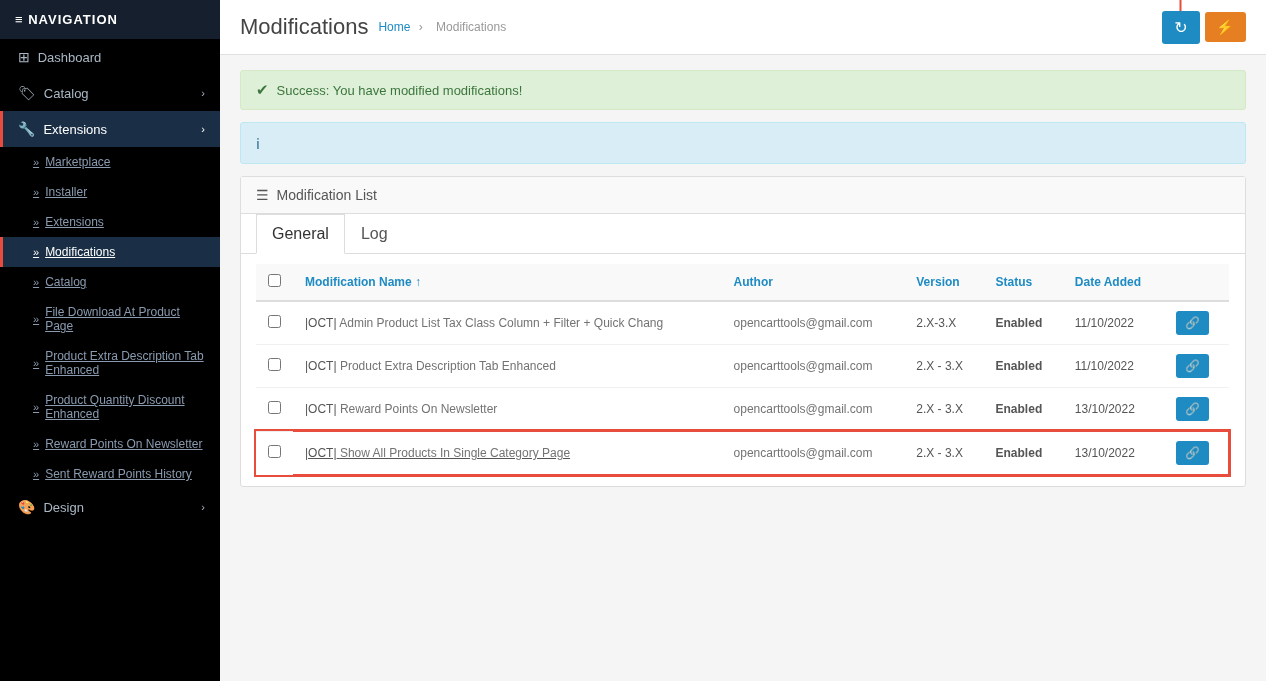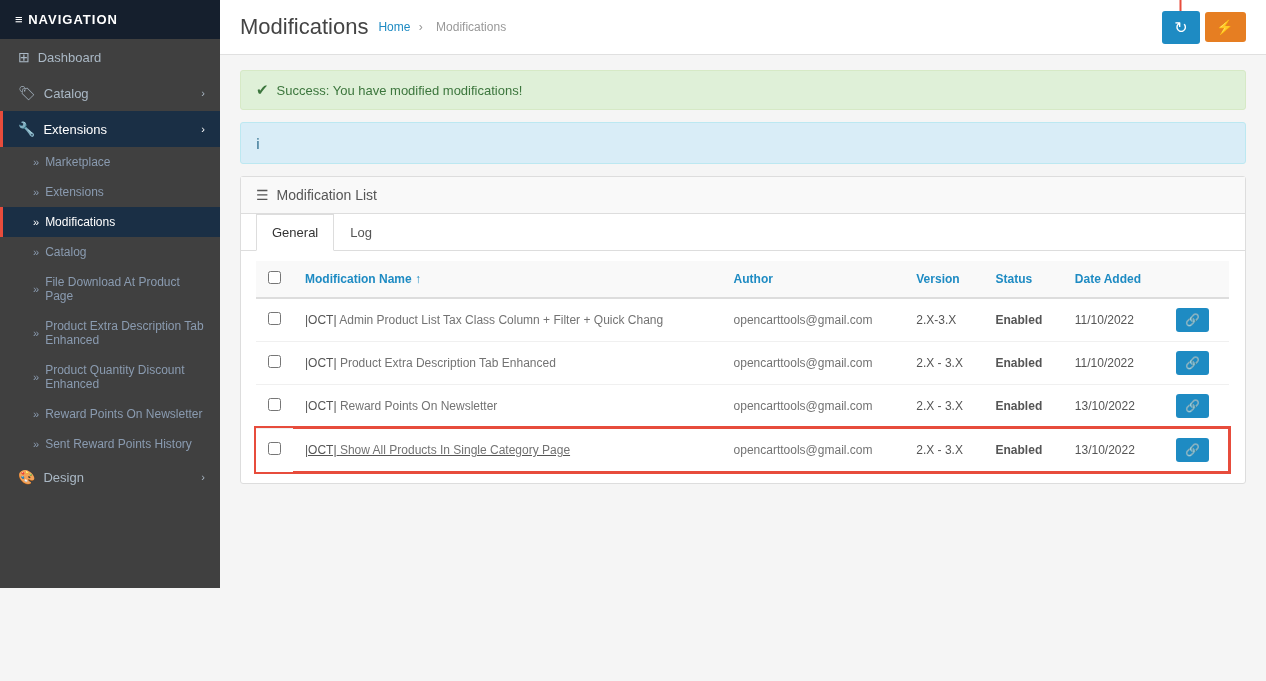--- a/index.html
+++ b/index.html
@@ -2,26 +2,26 @@
 <html><head>
   <meta charset="utf-8">
   <style>
     * { box-sizing: border-box; margin: 0; padding: 0; }
     body { font-family: 'Segoe UI', Arial, sans-serif; font-size: 13px; background: #f5f5f5; display: flex; height: 681px; overflow: hidden; }
 
     
     .sidebar {
       width: 220px;
       min-width: 220px;
-      background: #404040;
+      background: #000000;
       color: #aab8c5;
       display: flex;
       flex-direction: column;
       overflow-y: auto;
-      height: 588px;
+      height: 681px;
     }
     .sidebar-header {
       background: #151f2d;
       color: #fff;
       padding: 12px 15px;
       font-size: 13px;
       font-weight: bold;
       letter-spacing: 1px;
       display: flex;
       align-items: center;
@@ -41,20 +41,21 @@
     .sidebar-item .chevron { margin-left: auto; font-size: 11px; }
     .sidebar-item .icon { font-size: 14px; }
     .sidebar-sub-item {
       display: flex;
       align-items: center;
       padding: 8px 15px 8px 30px;
       cursor: pointer;
       color: #8a9bb0;
       font-size: 12px;
       border-left: 3px solid transparent;
+      text-decoration: underline;
     }
     .sidebar-sub-item.active-sub { background: #1a2f45; color: #fff; border-left: 3px solid #e74c3c; }
     .sidebar-sub-item::before { content: '»'; margin-right: 6px; font-size: 11px; }
 
     
     .main-content {
       flex: 1;
       display: flex;
       flex-direction: column;
       overflow: hidden;
@@ -153,21 +154,21 @@
     
     .tab-bar {
       display: flex;
       border-bottom: 1px solid #ddd;
       padding: 0 15px;
       background: #fff;
     }
     .tab {
       padding: 10px 15px;
       cursor: pointer;
-      font-size: 13px;
+      font-size: 16px;
       color: #555;
       border: 1px solid transparent;
       border-bottom: none;
       margin-bottom: -1px;
     }
     .tab.active {
       background: #fff;
       border-color: #ddd;
       border-bottom: 1px solid #fff;
       color: #333;
@@ -226,20 +227,23 @@
   </div>
 
   <div class="sidebar-item highlighted">
     <span class="icon">🔧</span>
     <span>Extensions</span>
     <span class="chevron">›</span>
   </div>
 
   <div class="sidebar-sub-item">
     <span>Marketplace</span>
+  </div>
+  <div class="sidebar-sub-item">
+    <span>Installer</span>
   </div>
   <div class="sidebar-sub-item">
     <span>Extensions</span>
   </div>
   <div class="sidebar-sub-item active-sub">
     <span>Modifications</span>
   </div>
   <div class="sidebar-sub-item">
     <span>Catalog</span>
   </div>

